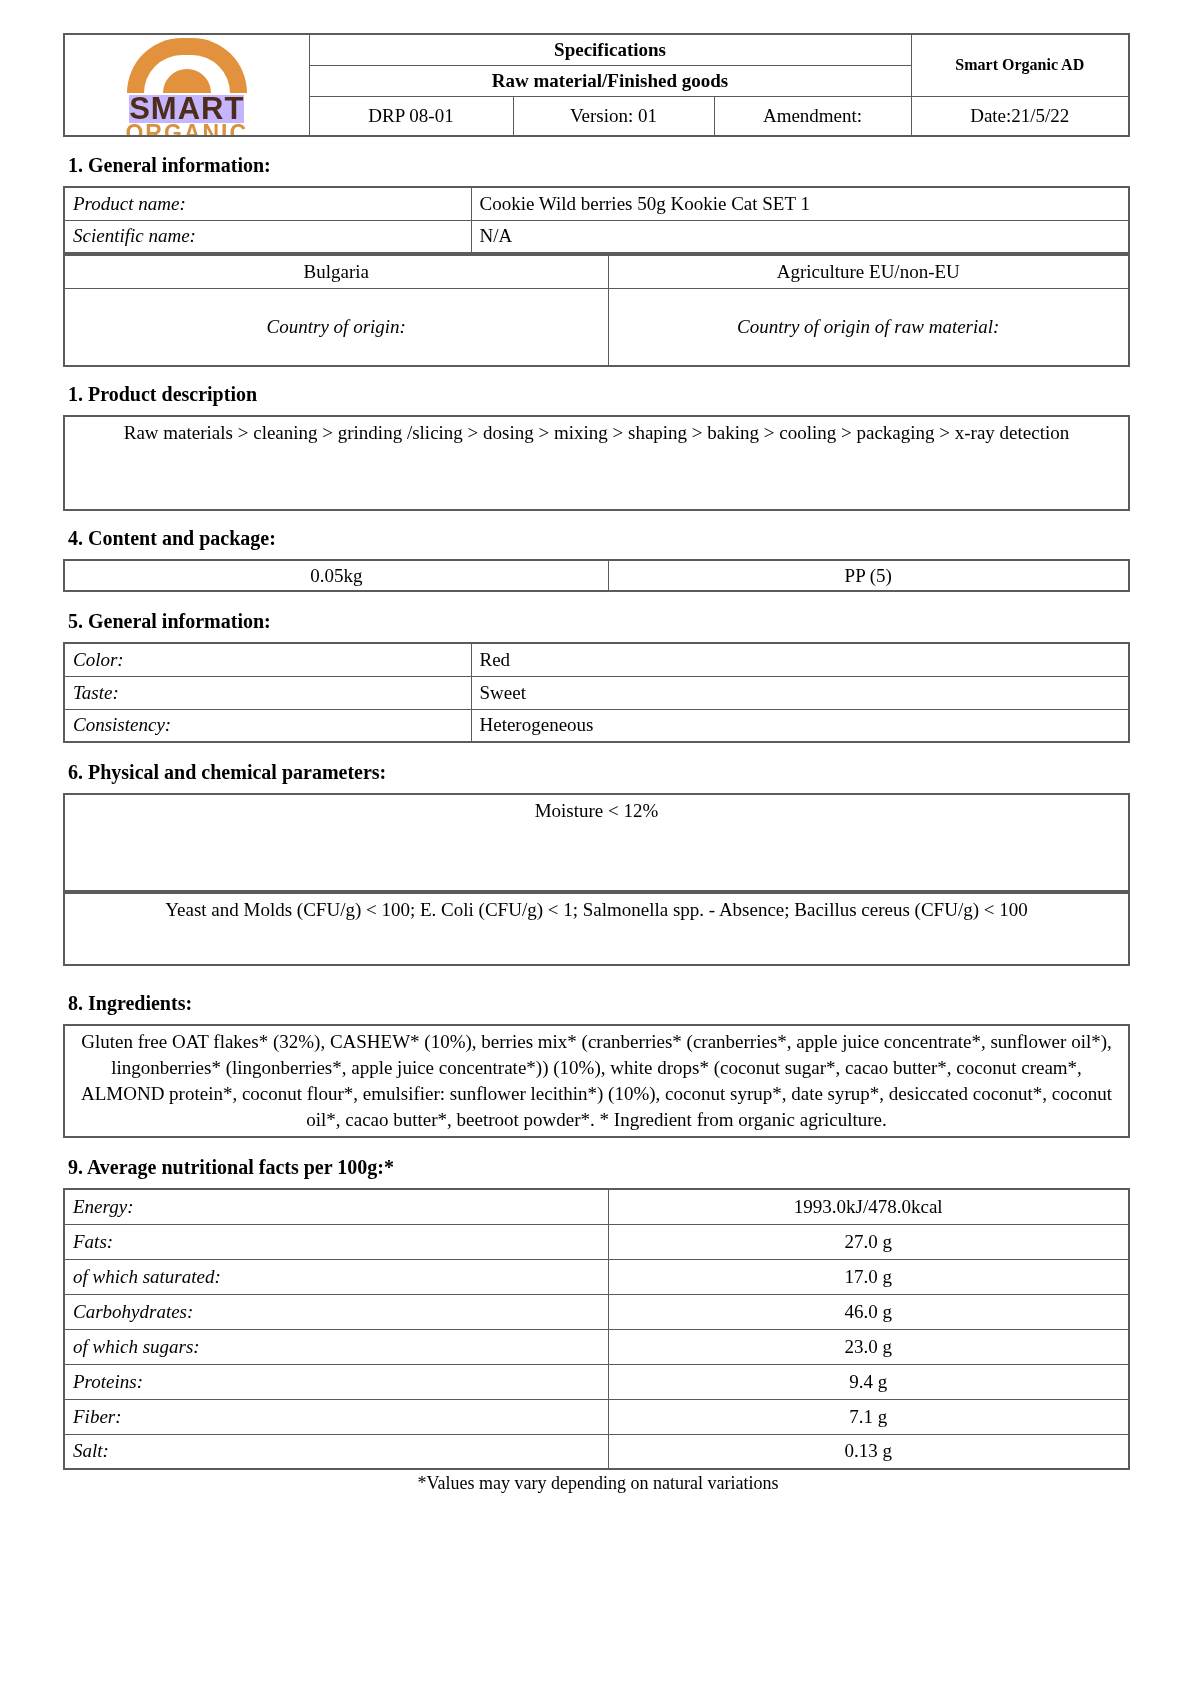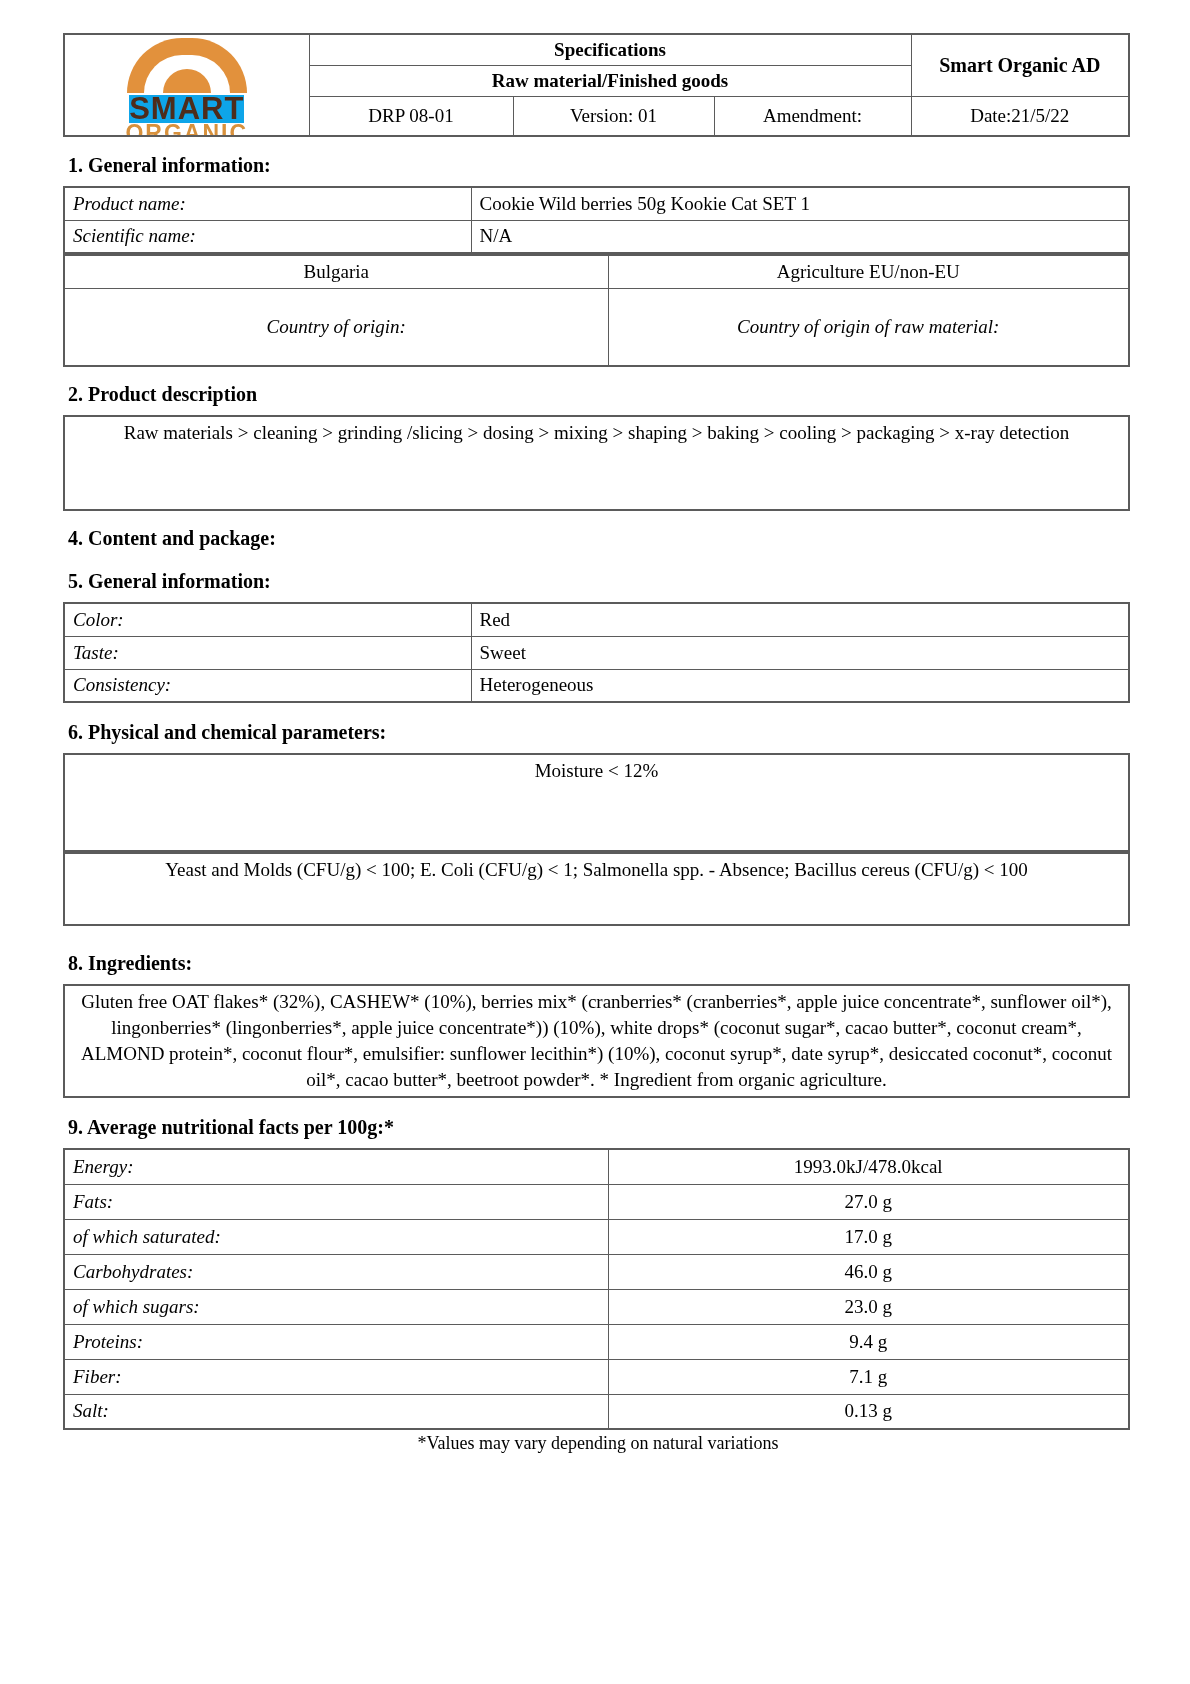--- a/index.html
+++ b/index.html
@@ -62,21 +62,21 @@
   .arch-inner {
     position: absolute; left: 36px; bottom: 0;
     width: 48px; height: 24px;
     background: #E2913C;
     border-radius: 48px 48px 0 0;
   }
   .logo-smart {
     font-family: "Liberation Sans", sans-serif;
     font-weight: bold; font-size: 31px; line-height: 28px;
     letter-spacing: 1px; color: #4E2C1B; margin-top: 2px;
-    background: #0ea5e9;
+    background: #c4b5fd;
   }
   .logo-organic {
     font-family: "Liberation Sans", sans-serif;
     font-weight: bold; font-size: 23px; line-height: 20px;
     letter-spacing: 2px; color: #D8913C;
     background: #fff; padding: 0 2px;
   }
   .footnote { font-size: 18px; margin: 3px 0 0 5px; text-align: center; }
 </style>
 </head>
@@ -98,21 +98,21 @@
         <div class="logo-wrap">
           <div class="arch">
             <div class="arch-outer"></div>
             <div class="arch-inner"></div>
           </div>
           <div class="logo-smart">SMART</div>
           <div class="logo-organic">ORGANIC</div>
         </div>
       </td>
       <td colspan="3" class="bold">Specifications</td>
-      <td rowspan="2" class="bold" style="font-size:20px">Smart Organic AD</td>
+      <td rowspan="2" class="bold" style="font-size:16px">Smart Organic AD</td>
     </tr>
     <tr style="height:31px">
       <td colspan="3" class="bold">Raw material/Finished goods</td>
     </tr>
     <tr style="height:40px">
       <td>DRP 08-01</td>
       <td>Version: 01</td>
       <td>Amendment:</td>
       <td>Date:21/5/22</td>
     </tr>
@@ -147,26 +147,38 @@
       <td class="ctr">Bulgaria</td>
       <td class="ctr">Agriculture EU/non-EU</td>
     </tr>
     <tr style="height:78px">
       <td class="lbl ctr">Country of origin:</td>
       <td class="lbl ctr">Country of origin of raw material:</td>
     </tr>
   </tbody>
     </table>
 
-  <div class="h" style="margin-top:14px">2. Product description</div>
+  <div class="h" style="margin-top:14px">1. Product description</div>
   <div class="box" style="height:86px">
     <span>Raw materials &gt; cleaning &gt; grinding /slicing &gt; dosing &gt; mixing &gt; shaping &gt; baking &gt; cooling &gt; packaging &gt; x-ray detection</span>
   </div>
 
   <div class="h" style="margin-top:14px">4. Content and package:</div>
+  <table class="spec">
+    <colgroup>
+        <col style="width:544px">
+        <col style="width:521px">
+      </colgroup>
+    <tbody>
+        <tr style="height:31px">
+      <td class="ctr">0.05kg</td>
+      <td class="ctr">PP (5)</td>
+    </tr>
+  </tbody>
+    </table>
 
   <div class="h" style="margin-top:16px">5. General information:</div>
   <table class="spec">
     <colgroup>
         <col style="width:407px">
         <col style="width:658px">
       </colgroup>
     <tbody>
         <tr style="height:33px">
       <td class="lbl">Color:</td>

